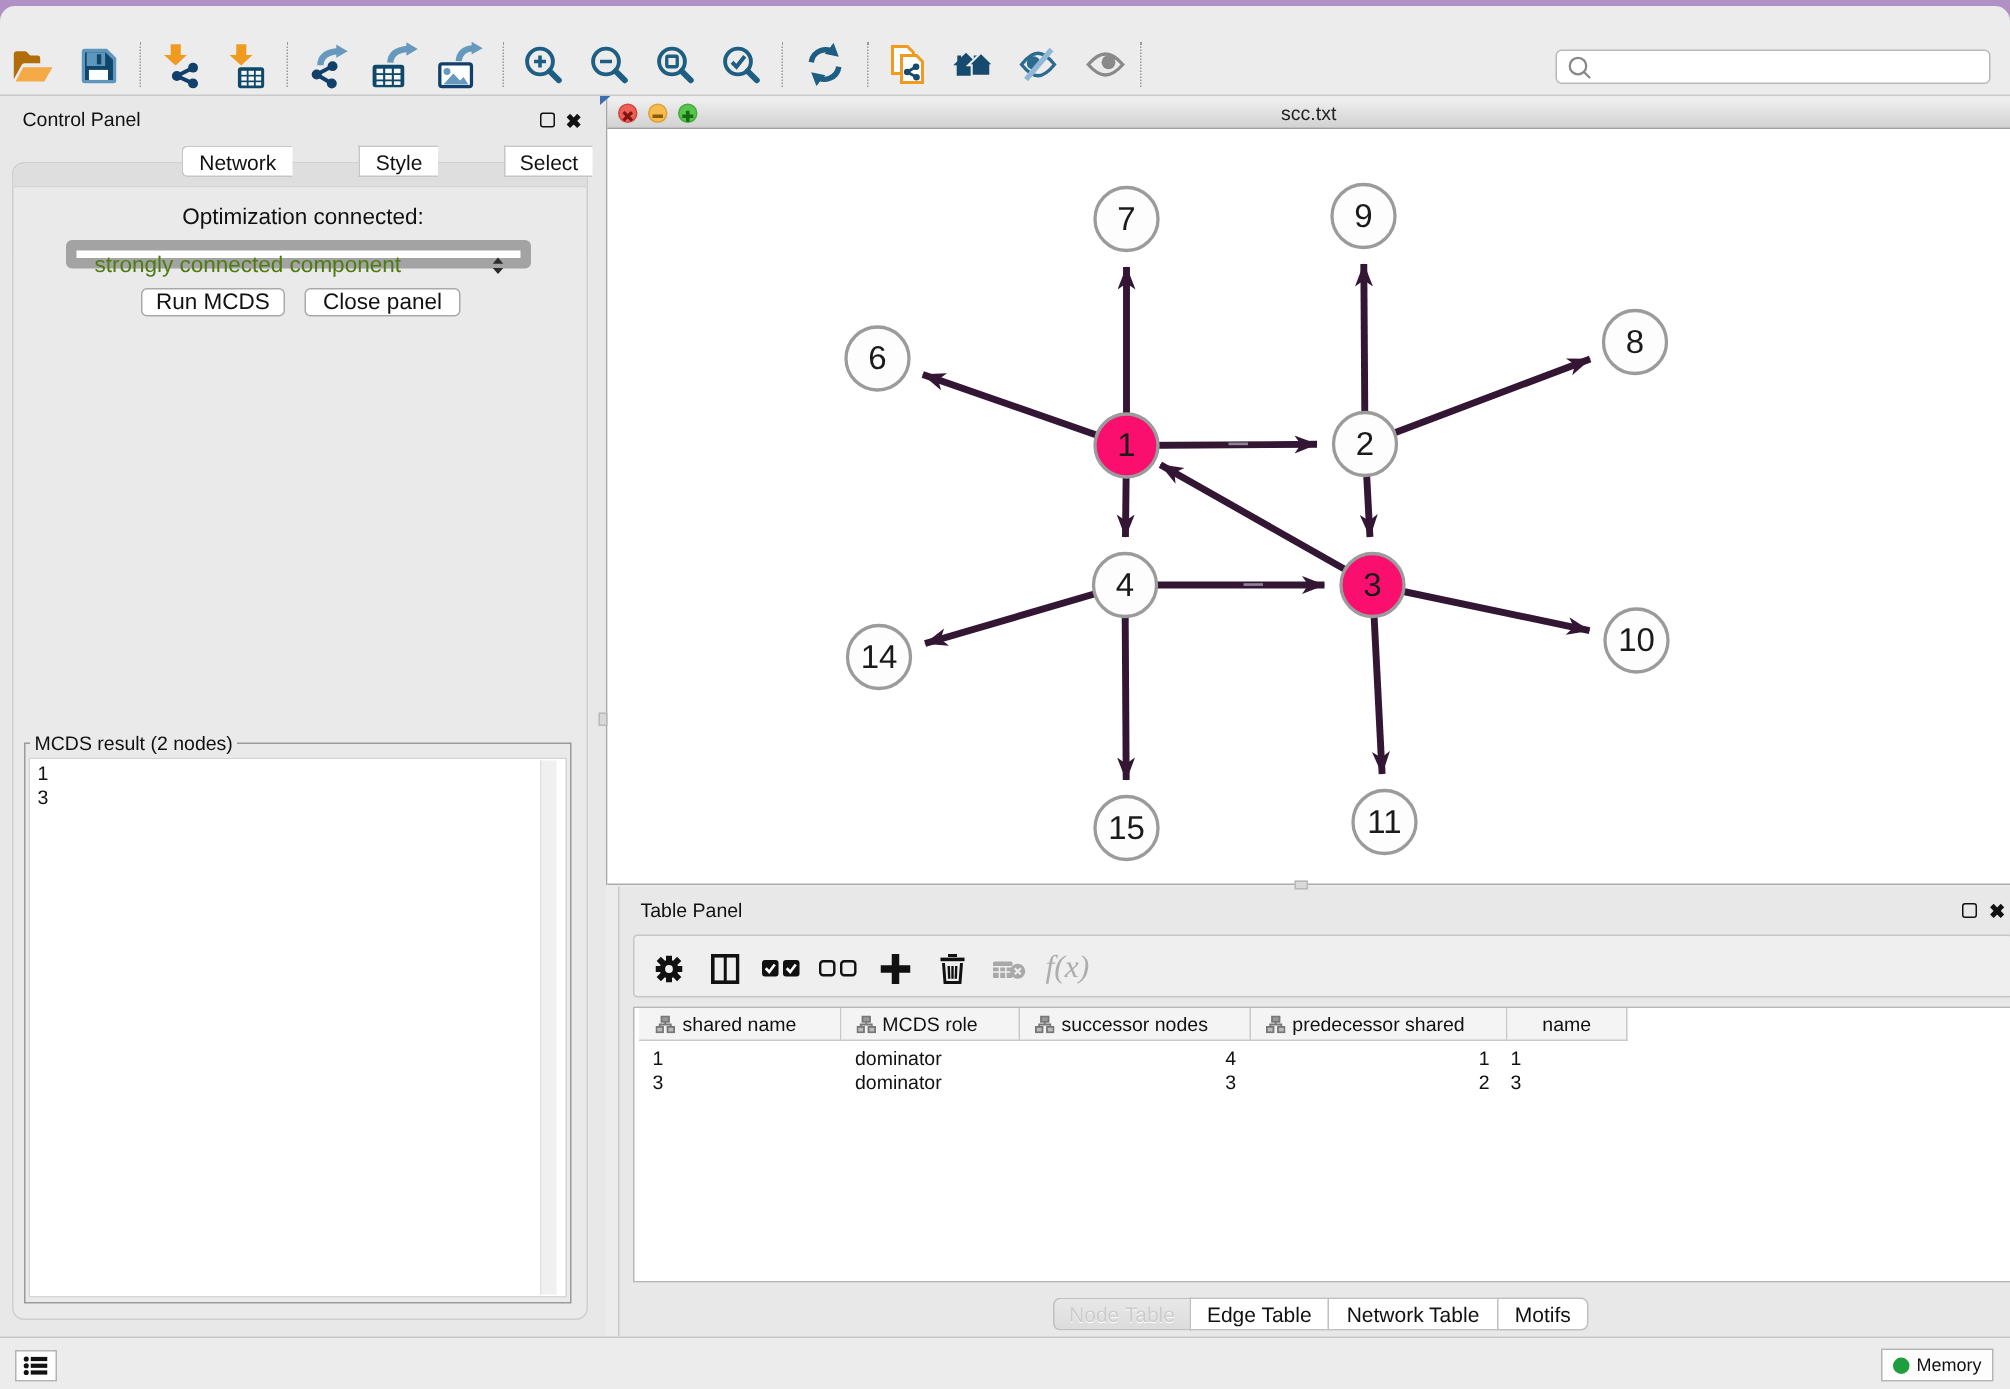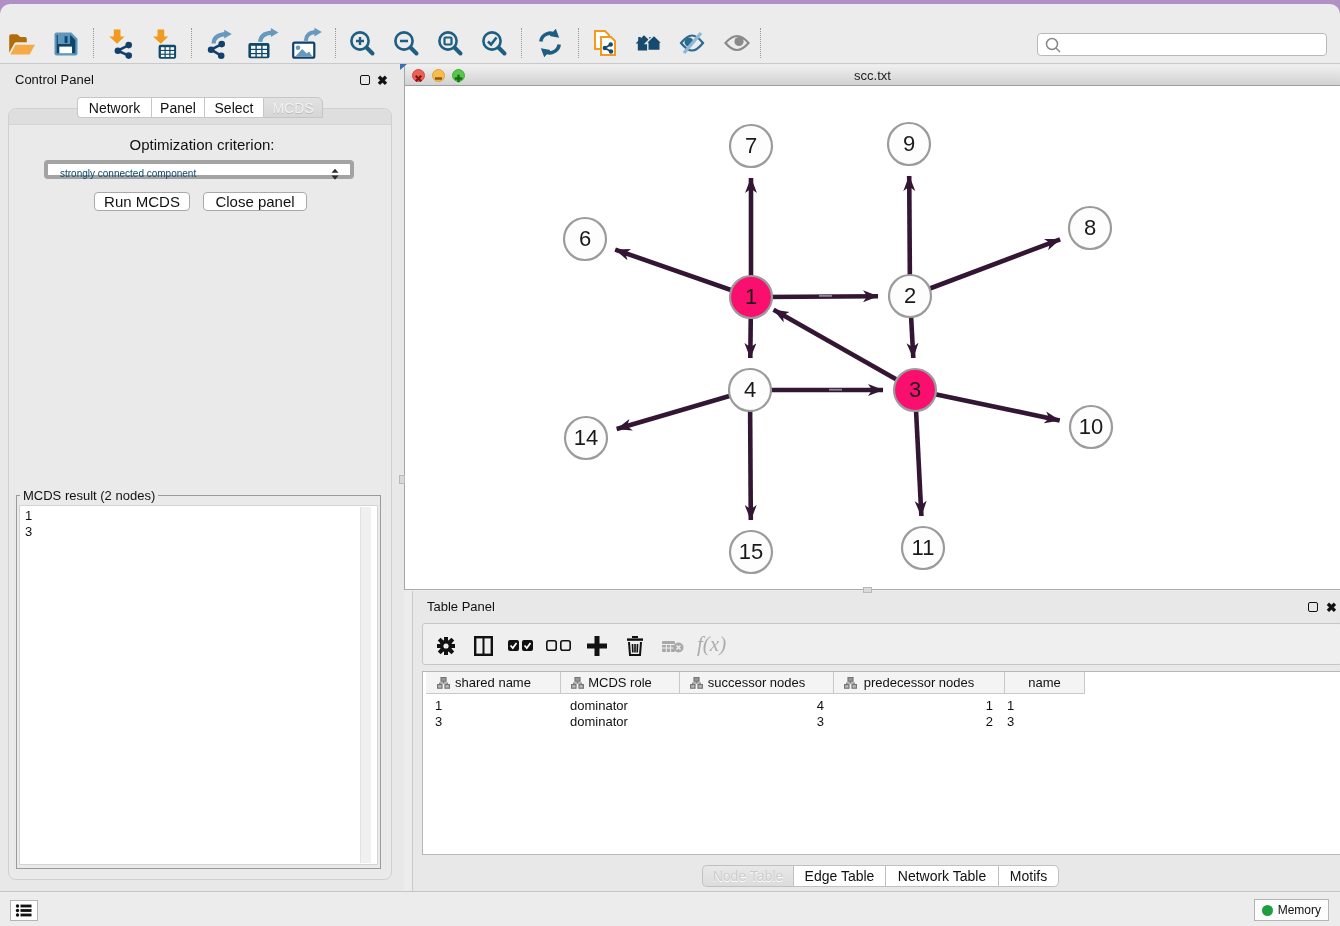--- a/index.html
+++ b/index.html
@@ -14,25 +14,25 @@
 .tbi { position:absolute; top:6px; width:28px; height:28px; overflow:visible; }
 #searchbox { position:absolute; top:10px; left:1037px; width:290px; height:23px; background:#fff; border:1px solid #b9b9b9; border-radius:4px; }
 
 #cpanel { position:absolute; top:59px; left:0; width:404px; height:828px; background:#e8e8e8; }
 #cp-title { position:absolute; top:9px; left:15px; font-size:13px; color:#111; }
 .miniflo { position:absolute; width:10px; height:10px; border:1.6px solid #111; border-radius:2px; background:transparent; }
 .minix { position:absolute; font-size:13px; font-weight:bold; color:#111; }
 #cp-pane { position:absolute; top:45px; left:8px; width:384px; height:772px; background:#eaeaea; border:1px solid #cfcfcf; border-radius:8px; }
 #cp-pane-top { position:absolute; top:0; left:0; width:100%; height:16px; background:#dedede; border-radius:8px 8px 0 0; border-bottom:1px solid #d4d4d4;}
 #cp-tabs { position:absolute; top:34px; left:77px; height:21px; display:flex; }
-.cptab { height:21px; line-height:20px; font-size:14px; color:#111; background:#fff; border:1px solid #c6c6c6; border-right:none; padding:0; text-align:center; }
+.cptab { height:21px; line-height:20px; font-size:14px; color:#111; background:#fff; border:1px solid #c6c6c6; border-right:none; padding:0; text-align:center;margin-left:44px; }
 .cptab:first-child { border-radius:4px 0 0 4px; }
 .cptab.sel { background:linear-gradient(#e2e2e2,#d6d6d6); color:#f2f2f2; border-right:1px solid #c6c6c6; border-radius:0 6px 0 0; text-shadow:0 1px 0 #bbb; }
 #opt-label { position:absolute; top:73px; left:0; width:404px; text-align:center; font-size:15px; color:#111; }
-#dropdown { position:absolute; top:97px; left:44px; width:310px; height:19px; background:#fff; border:4px solid #a3a3a3; border-radius:4px; font-size:10px; color:#0c4a6e; line-height:19px; padding-left:12px; }
+#dropdown { position:absolute; top:97px; left:44px; width:310px; height:19px; background:#fff; border:7px solid #a3a3a3; border-radius:4px; font-size:15px; color:#4d7c0f; line-height:19px; padding-left:12px; }
 #dd-arrows { position:absolute; right:8px; top:0px; }
 .btn { position:absolute; top:129px; height:19px; background:#fff; border:1px solid #a9a9a9; border-radius:4px; font-size:15px; color:#111; text-align:center; line-height:17px; }
 #fieldset { position:absolute; top:432px; left:16px; width:365px; height:374px; border:1px solid #9a9a9a; background:#eaeaea; }
 #fs-legend { position:absolute; top:-8px; left:3px; background:#eaeaea; padding:0 3px; font-size:13px; color:#111; }
 #fs-inner { position:absolute; top:9px; left:2px; right:2px; bottom:3px; background:#fff; border:1px solid #d5d5d5; }
 #fs-scroll { position:absolute; top:1px; right:6px; bottom:1px; width:11px; background:#f0f0f0; border-left:1px solid #e2e2e2; }
 #fs-text { position:absolute; top:2px; left:5px; font-size:13px; color:#111; line-height:16px; }
 
 #netwin { position:absolute; top:61px; left:404px; width:936px; height:525px; border-left:1px solid #a5a5a5; }
 #net-titlebar { position:absolute; top:0; left:0; width:100%; height:21px; background:linear-gradient(#f0f0f0,#d2d2d2); border-bottom:1px solid #9f9f9f; }
@@ -230,25 +230,25 @@
 
   <div id="cpanel">
     <div id="cp-title">Control Panel</div>
     <div class="miniflo" style="left:360px; top:12px;"></div>
     <div class="minix" style="left:377px; top:10px;">✖</div>
     <div id="cp-pane">
           <div id="cp-pane-top"></div>
         </div>
     <div id="cp-tabs">
       <div class="cptab" style="width:74px;">Network</div>
-      <div class="cptab" style="width:53px;">Panel</div>
+      <div class="cptab" style="width:53px;">Style</div>
       <div class="cptab" style="width:59px;">Select</div>
       <div class="cptab sel" style="width:60px;">MCDS</div>
     </div>
-    <div id="opt-label">Optimization criterion:</div>
+    <div id="opt-label">Optimization connected:</div>
     <div id="dropdown">strongly connected component
       <svg id="dd-arrows" width="14" height="21" viewBox="0 0 14 21">
             <path d="M3.5 8.8 L7 4.7 L10.5 8.8 Z M3.5 11.6 L7 15.7 L10.5 11.6 Z" fill="#2b2b2b"></path>
           </svg>
     </div>
     <div class="btn" style="left:94px; width:96px;">Run MCDS</div>
     <div class="btn" style="left:203px; width:104px;">Close panel</div>
     <div id="fieldset">
       <div id="fs-inner">
             <div id="fs-scroll"></div>
@@ -397,21 +397,21 @@
             <circle cx="16.5" cy="7.5" r="5" fill="#a9a9a9"></circle>
             <path d="M14.5 5.5 L18.5 9.5 M18.5 5.5 L14.5 9.5" stroke="#efefef" stroke-width="1.4"></path>
           </svg>
 
       <div style="position:absolute;left:274px;top:8px;font-family:'Liberation Serif',serif;font-style:italic;font-size:21px;color:#adadad;">f(x)</div>
     </div>
     <div id="tp-table">
       <div class="th" style="left:3px; width:135px;">shared name</div>
       <div class="th" style="left:138px; width:119px;">MCDS role</div>
       <div class="th" style="left:257px; width:154px;">successor nodes</div>
-      <div class="th" style="left:411px; width:171px;">predecessor nodes</div>
+      <div class="th" style="left:411px; width:171px;">predecessor shared</div>
       <div class="th" style="left:582px; width:80px;">name</div>
       <svg class="treei" style="left:14px;" viewBox="0 0 13 12">
             <g fill="none" stroke="#777" stroke-width="1.2">
               <rect x="4" y="0.6" width="5" height="3.6" fill="#999"></rect>
               <rect x="0.6" y="7.6" width="4.4" height="3.6" fill="#bbb"></rect>
               <rect x="8" y="7.6" width="4.4" height="3.6" fill="#bbb"></rect>
               <path d="M6.5 4.2 L6.5 6 M2.8 7.6 L2.8 6 L10.2 6 L10.2 7.6"></path>
             </g>
           </svg>
       <svg class="treei" style="left:148px;" viewBox="0 0 13 12">

